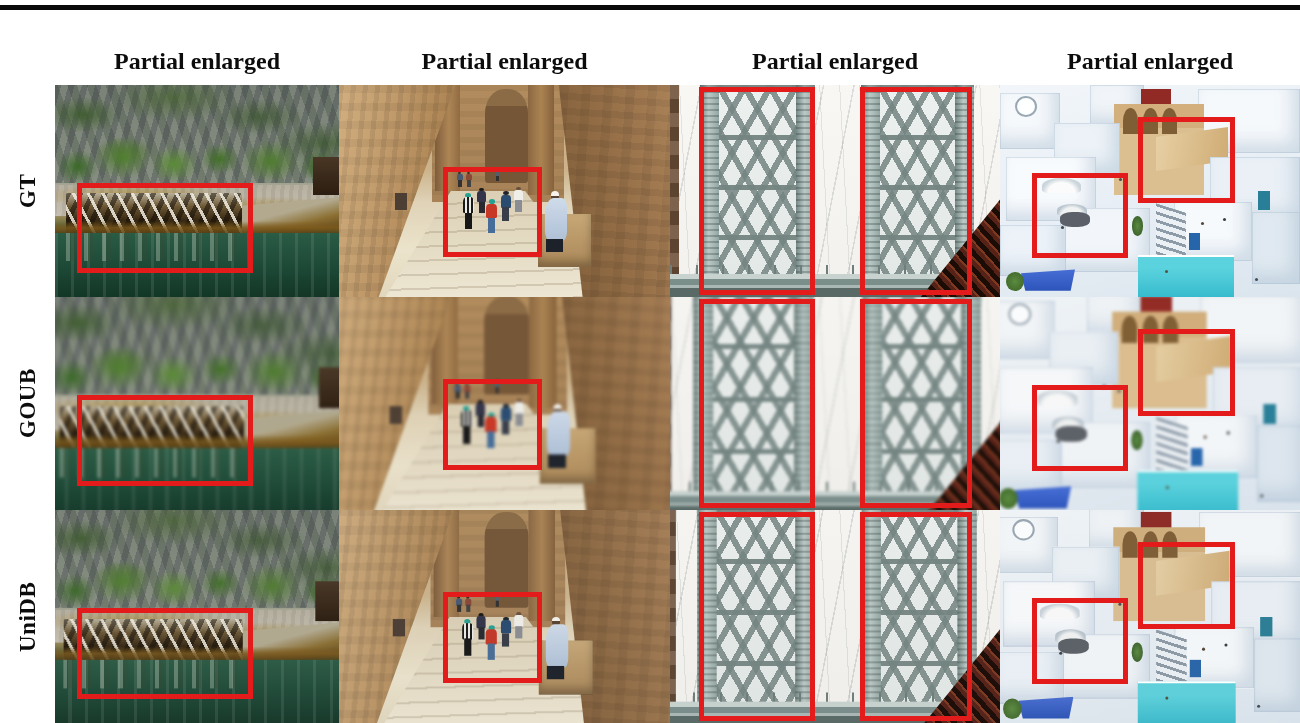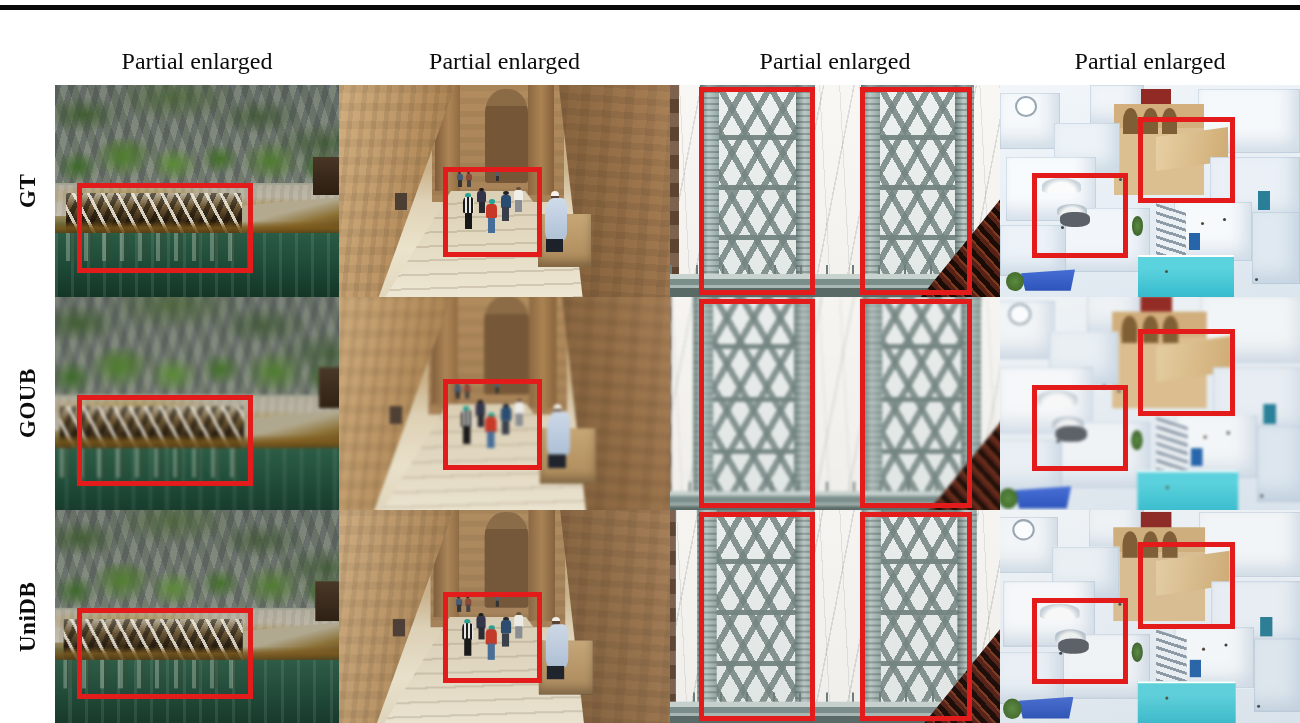--- a/index.html
+++ b/index.html
@@ -3,21 +3,21 @@
 <meta charset="utf-8">
 <style>
   html,body{margin:0;padding:0;background:#fff;}
   body{width:1300px;height:723px;position:relative;overflow:hidden;
        font-family:"Liberation Serif",serif;}
 
   
   .toprule{position:absolute;left:0;top:5px;width:1300px;height:5px;background:#0a0a0a;}
   .headers{position:absolute;left:55px;top:44px;width:1245px;height:34px;display:flex;}
   .headers .h{display:flex;align-items:center;justify-content:center;
-      font-weight:400;font-size:24px;color:#0c0c0c;}
+      font-weight:700;font-size:24px;color:#0c0c0c;}
   .h.c1{width:284px;} .h.c2{width:331px;} .h.c3{width:330px;} .h.c4{width:300px;}
 
   .labels{position:absolute;left:0;top:85px;width:55px;height:638px;
       display:grid;grid-template-rows:212px 213px 213px;}
   .rowlabel{display:flex;align-items:center;justify-content:center;
       writing-mode:vertical-rl;transform:rotate(180deg);
       font-weight:700;font-size:23px;color:#0c0c0c;letter-spacing:.5px;}
 
   .grid{position:absolute;left:55px;top:85px;width:1245px;height:638px;
       display:grid;grid-template-columns:284px 331px 330px 300px;

